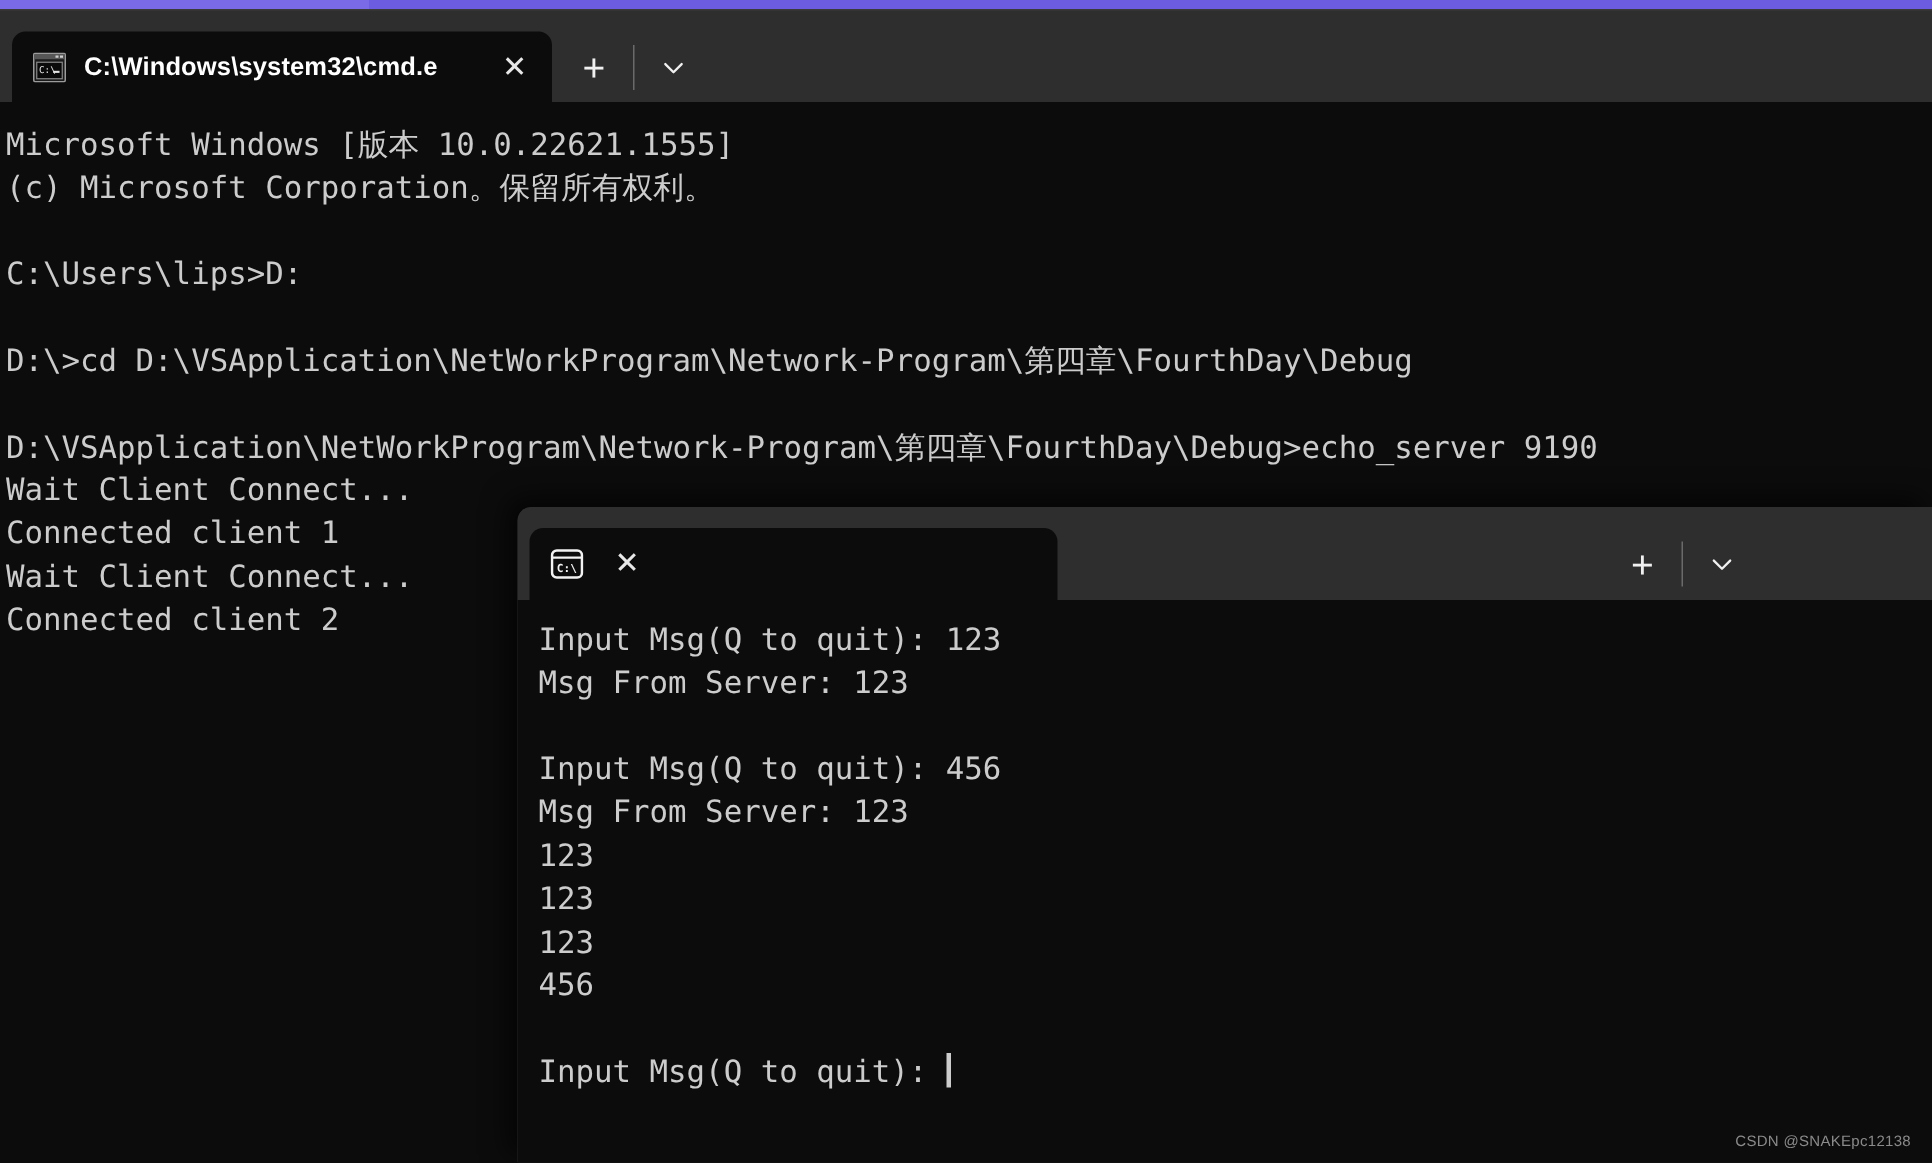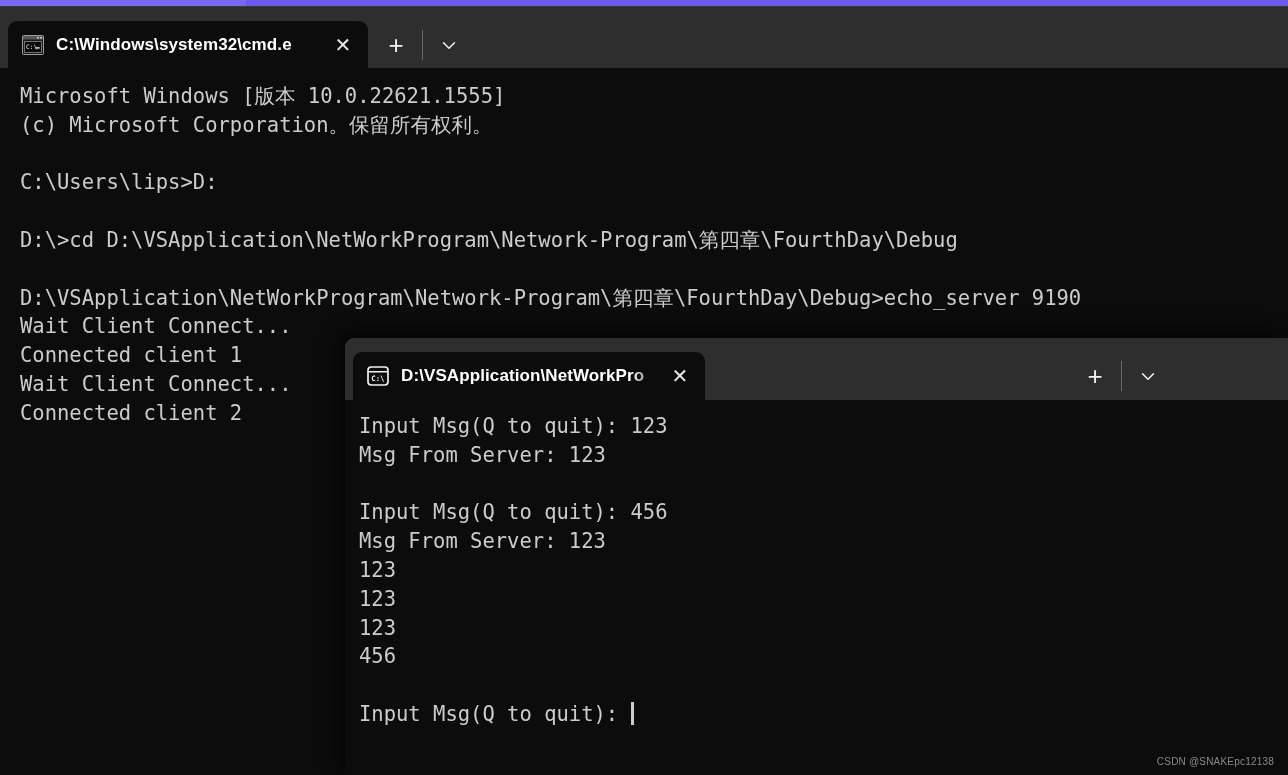--- a/index.html
+++ b/index.html
@@ -130,21 +130,21 @@
     font-family: "DejaVu Sans Mono", monospace;
     font-size: 20.5px;
     line-height: 28.8px;
     white-space: pre;
     overflow: hidden;
     box-sizing: border-box;
   }
   #server-console {
     top: 68px;
     height: 707px;
-    padding: 14px 0 0 20px;
+    padding: 14px 0 0 4px;
   }
 
   
   #client-window {
     position: absolute;
     left: 345px;
     top: 338px;
     width: 943px;
     height: 437px;
     background: #2e2e2e;
@@ -249,21 +249,20 @@
   <div id="client-titlebar">
 
     <div class="tab" id="client-tab">
       <span class="tab-icon">
         <svg viewBox="0 0 22 20" width="22" height="20">
           <rect x="1" y="1" width="20" height="18" rx="3.2" fill="none" stroke="#f2f2f2" stroke-width="1.7"></rect>
           <path d="M1 5.8 H21" fill="none" stroke="#f2f2f2" stroke-width="1.5"></path>
           <text x="4.2" y="15" font-family="DejaVu Sans Mono, monospace" font-size="7.4" font-weight="bold" fill="#f2f2f2">C:\</text>
         </svg>
       </span>
-      <span class="tab-title">D:\VSApplication\NetWorkPro</span>
       <span class="tab-close">✕</span>
     </div>
 
     <div class="tabbar-actions" id="client-actions">
       <span class="newtab-btn">+</span>
       <span class="action-sep"></span>
       <span class="dropdown-btn">
         <svg viewBox="0 0 22 22" width="20" height="20">
           <path d="M5 8.5 L11 14.5 L17 8.5" fill="none" stroke="#f0f0f0" stroke-width="1.7" stroke-linecap="round" stroke-linejoin="round"></path>
         </svg>

